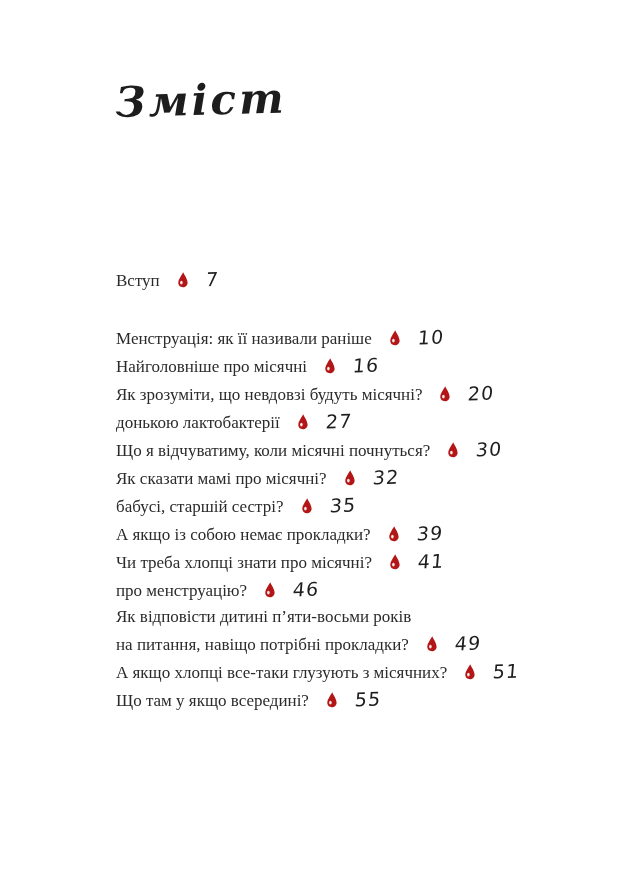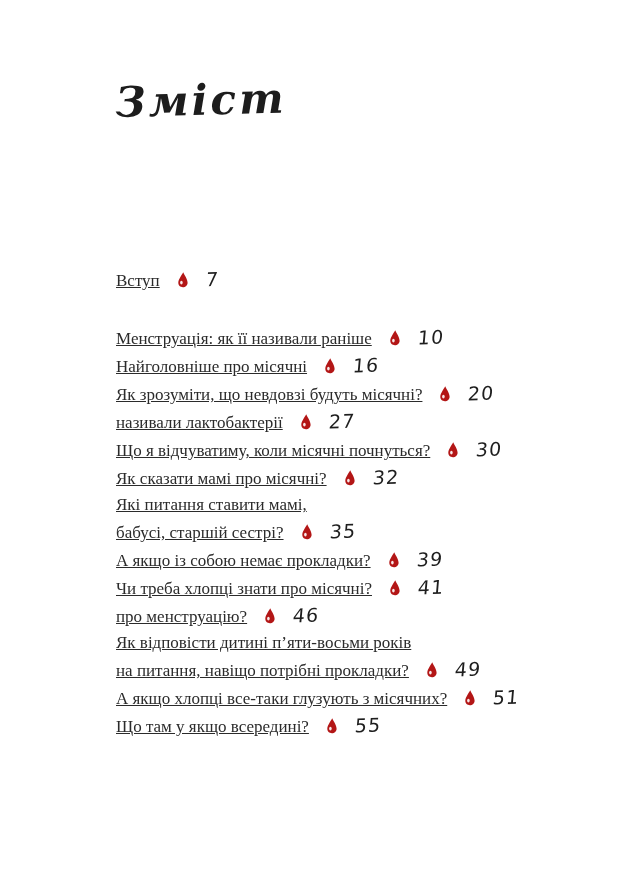--- a/index.html
+++ b/index.html
@@ -38,21 +38,20 @@
     line-height: 26px;
   }
   .entry {
     margin: 0;
   }
   .entry.after-intro-gap {
     margin-bottom: 30px;
   }
   .line {
     white-space: nowrap;
-    text-decoration: underline;
   }
   .drop {
     display: inline-block;
     width: 12px;
     height: 16px;
     margin: 0 17px 0 17px;
     vertical-align: -2px;
   }
   .drop svg { display: block; }
   .pagenum {
@@ -96,21 +95,21 @@
 
     <div class="entry">
       <span class="line">Як зрозуміти, що невдовзі будуть місячні?</span><span class="drop"><svg width="12" height="16" viewBox="0 0 12 16">
             <path d="M6.2 0.3 C5.2 2.6 1.4 7.2 1.3 10.6 C1.2 13.4 3.3 15.3 5.9 15.3 C8.5 15.3 10.6 13.4 10.6 10.8 C10.6 7.3 7.2 2.7 6.2 0.3 Z" fill="#b31616"></path>
             <ellipse cx="4.4" cy="10.6" rx="1.3" ry="1.9" fill="#ffffff" opacity="0.9"></ellipse>
           </svg></span><span class="pagenum">20</span>
     </div>
 
     <div class="entry">
       <div>
-        <span class="line">називали лактобактерії</span><span class="drop"><svg width="12" height="16" viewBox="0 0 12 16">
+        <span class="line">донькою лактобактерії</span><span class="drop"><svg width="12" height="16" viewBox="0 0 12 16">
               <path d="M6.2 0.3 C5.2 2.6 1.4 7.2 1.3 10.6 C1.2 13.4 3.3 15.3 5.9 15.3 C8.5 15.3 10.6 13.4 10.6 10.8 C10.6 7.3 7.2 2.7 6.2 0.3 Z" fill="#b31616"></path>
               <ellipse cx="4.4" cy="10.6" rx="1.3" ry="1.9" fill="#ffffff" opacity="0.9"></ellipse>
             </svg></span><span class="pagenum">27</span>
       </div>
     </div>
 
     <div class="entry">
       <span class="line">Що я відчуватиму, коли місячні почнуться?</span><span class="drop"><svg width="12" height="16" viewBox="0 0 12 16">
             <path d="M6.2 0.3 C5.2 2.6 1.4 7.2 1.3 10.6 C1.2 13.4 3.3 15.3 5.9 15.3 C8.5 15.3 10.6 13.4 10.6 10.8 C10.6 7.3 7.2 2.7 6.2 0.3 Z" fill="#b31616"></path>
             <ellipse cx="4.4" cy="10.6" rx="1.3" ry="1.9" fill="#ffffff" opacity="0.9"></ellipse>
@@ -118,21 +117,20 @@
     </div>
 
     <div class="entry">
       <span class="line">Як сказати мамі про місячні?</span><span class="drop"><svg width="12" height="16" viewBox="0 0 12 16">
             <path d="M6.2 0.3 C5.2 2.6 1.4 7.2 1.3 10.6 C1.2 13.4 3.3 15.3 5.9 15.3 C8.5 15.3 10.6 13.4 10.6 10.8 C10.6 7.3 7.2 2.7 6.2 0.3 Z" fill="#b31616"></path>
             <ellipse cx="4.4" cy="10.6" rx="1.3" ry="1.9" fill="#ffffff" opacity="0.9"></ellipse>
           </svg></span><span class="pagenum">32</span>
     </div>
 
     <div class="entry">
-      <div class="line">Які питання ставити мамі,</div>
       <div>
         <span class="line">бабусі, старшій сестрі?</span><span class="drop"><svg width="12" height="16" viewBox="0 0 12 16">
               <path d="M6.2 0.3 C5.2 2.6 1.4 7.2 1.3 10.6 C1.2 13.4 3.3 15.3 5.9 15.3 C8.5 15.3 10.6 13.4 10.6 10.8 C10.6 7.3 7.2 2.7 6.2 0.3 Z" fill="#b31616"></path>
               <ellipse cx="4.4" cy="10.6" rx="1.3" ry="1.9" fill="#ffffff" opacity="0.9"></ellipse>
             </svg></span><span class="pagenum">35</span>
       </div>
     </div>
 
     <div class="entry">
       <span class="line">А якщо із собою немає прокладки?</span><span class="drop"><svg width="12" height="16" viewBox="0 0 12 16">

